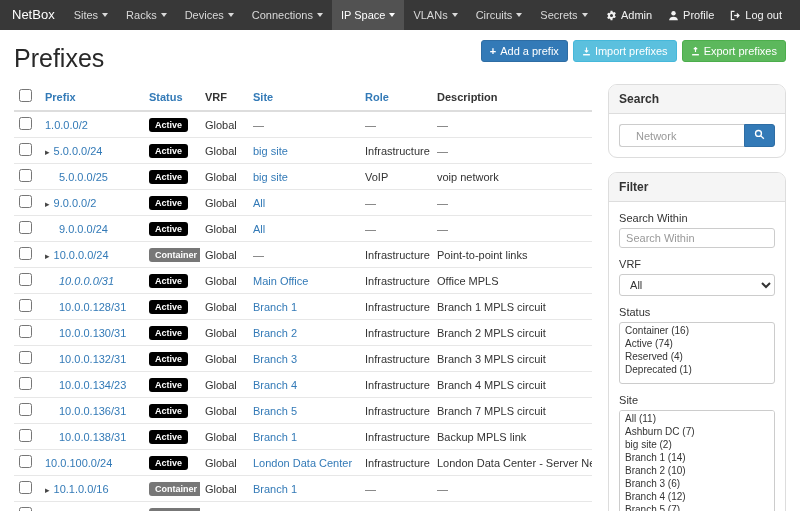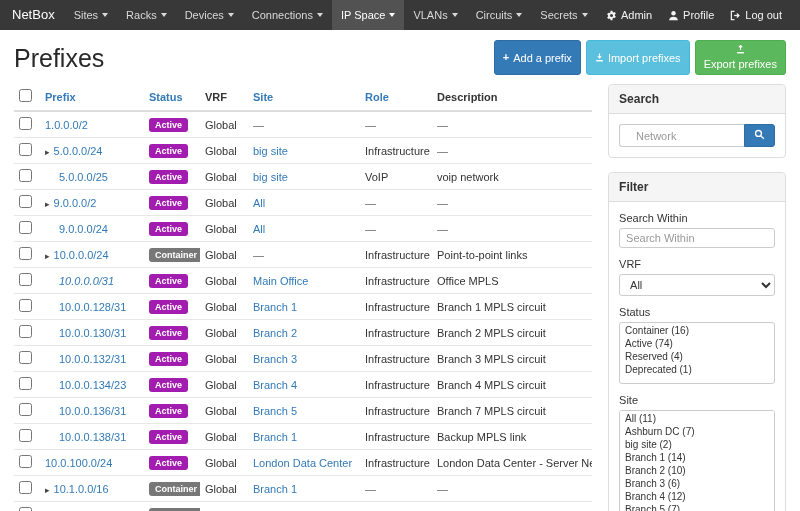--- a/index.html
+++ b/index.html
@@ -20,21 +20,21 @@
 
   
   .container { padding:6px 14px 0; }
   .header-row { position:relative; min-height:46px; }
   .page-title { font-size:25px; font-weight:400; color:#282828; padding-top:8px; }
   .action-buttons { position:absolute; top:4px; right:0; display:flex; gap:5px; }
 
   .btn { font-family:inherit; font-size:11px; color:#fff; border-radius:3px; padding:4px 8px; border:1px solid transparent; display:inline-flex; align-items:center; gap:4px; cursor:pointer; white-space:nowrap; }
   .btn-primary { background:#337ab7; border-color:#2e6da4; }
   .btn-info { background:#5bc0de; border-color:#46b8da; }
-  .btn-success { background:#5cb85c; border-color:#4cae4c;flex-direction:column; }
+  .btn-success { background:#5cb85c; border-color:#4cae4c; }
   .btn-ico { font-weight:bold; line-height:1; display:inline-flex; }
 
   .content { display:flex; gap:16px; margin-top:2px; }
   .main { flex:1 1 auto; min-width:0; }
   .sidebar { flex:0 0 178px; width:178px; }
 
   
   table { width:100%; border-collapse:collapse; table-layout:fixed; }
   th { text-align:left; font-size:11px; font-weight:bold; padding:5px 5px 6px; border-bottom:2px solid #ddd; white-space:nowrap; color:#333; }
   th a { color:#337ab7; }
@@ -43,25 +43,25 @@
   col.c-prefix { width:104px; }
   col.c-status { width:56px; }
   col.c-vrf { width:48px; }
   col.c-site { width:112px; }
   col.c-role { width:72px; }
   a.link { color:#337ab7; }
   .dash { color:#666; }
   .prefix-cell { display:inline-block; }
   .arrow { color:#444; font-size:9px; margin-right:4px; }
   .label { display:inline-block; color:#fff; font-size:9px; font-weight:bold; padding:2px 6px; border-radius:3px; }
-  .label-primary { background:#a21caf; }
+  .label-primary { background:#000000; }
   .label-default { background:#777; }
 
   
-  .panel { border:1px solid #ddd; border-radius:4px; margin-bottom:14px; background:#fff; overflow:hidden; }
+  .panel { border:1px solid #ddd; border-radius:9px; margin-bottom:14px; background:#fff; overflow:hidden; }
   .panel-heading { background:#f5f5f5; border-bottom:1px solid #ddd; font-weight:bold; font-size:12px; color:#333; padding:7px 10px; }
   .panel-body { padding:10px; }
 
   .input-group { display:flex; }
   .input-group input { flex:1 1 auto; min-width:0; border:1px solid #ccc; border-right:none; border-radius:3px 0 0 3px; padding:4px 16px; font-size:11px; font-family:inherit; color:#333; }
   .input-group input::placeholder { color:#999; }
   .search-btn { border-radius:0 3px 3px 0; padding:4px 9px; }
 
   .filter-field-label { display:block; font-size:11px; color:#333; margin:10px 0 4px; }
   .panel-body .filter-field-label:first-child { margin-top:0; }

